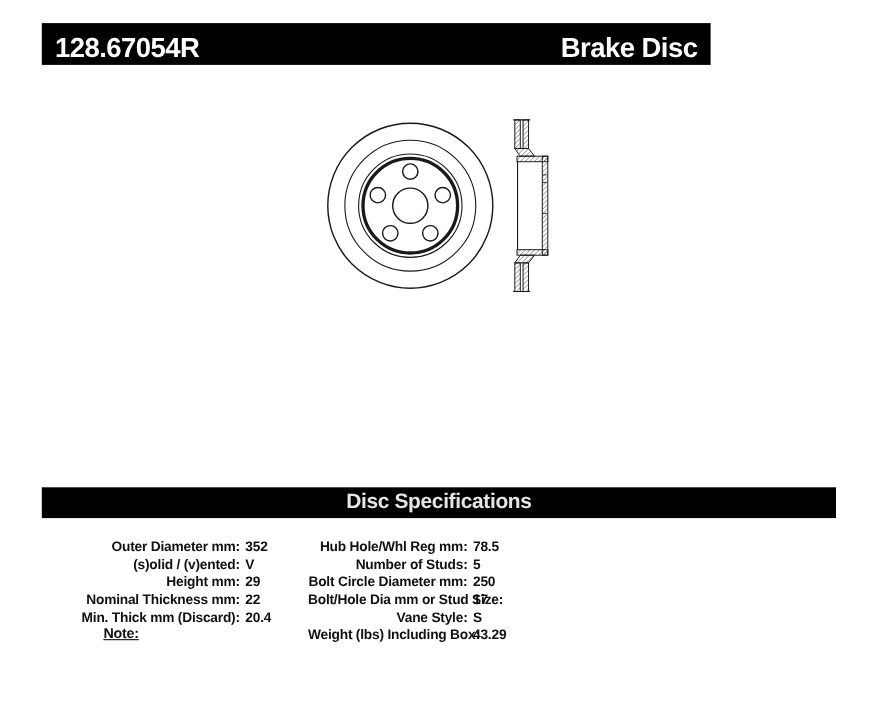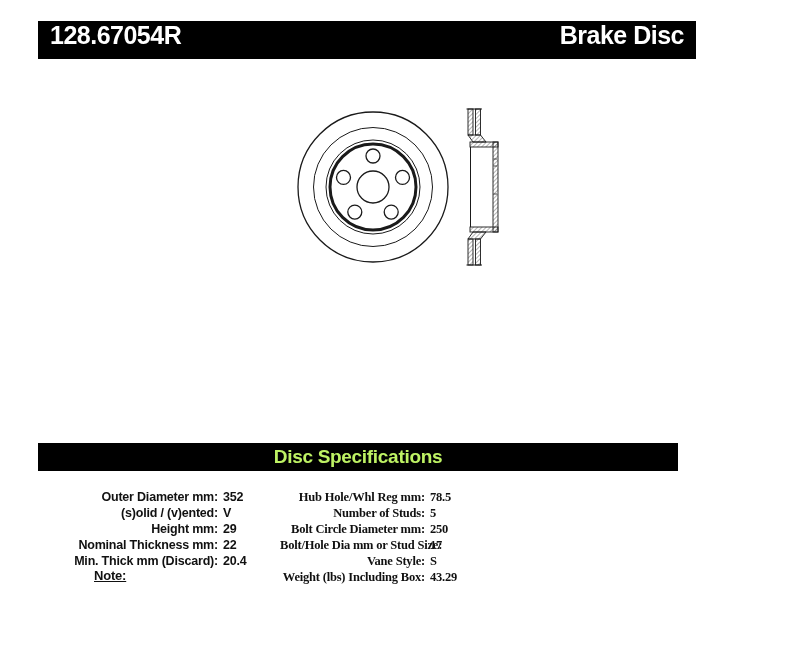--- a/index.html
+++ b/index.html
@@ -1,39 +1,39 @@
 <!DOCTYPE html>
 <html><head>
 <meta charset="utf-8">
 <style>
   * { margin: 0; padding: 0; box-sizing: border-box; }
   html, body { width: 800px; height: 655px; background: #ffffff; overflow: hidden; }
   body { font-family: "Liberation Sans", sans-serif; font-weight: bold; color: #111111; }
   .page { position: relative; width: 800px; height: 655px; background: #ffffff; }
 
   .title-bar {
-    position: absolute; left: 38px; top: 21px; width: 658px; height: 38px;
+    position: absolute; left: 38px; top: 21px; width: 608px; height: 38px;
     background: #000000; color: #ffffff;
-    display: flex; justify-content: space-between; align-items: flex-start;
+    display: flex; justify-content: space-between; align-items: flex-end;
     padding: 0 12px; font-size: 25px; letter-spacing: -0.5px; gap: 44px;
   }
 
   .drawing { position: absolute; }
   #front-view { left: 280px; top: 90px; }
   #side-view  { left: 450px; top: 93px; }
 
   .spec-bar {
-    position: absolute; left: 38px; top: 443px; width: 640px; height: 28px;
-    background: #000000; color: #bef264; text-align: center;
+    position: absolute; left: 38px; top: 443px; width: 722px; height: 28px;
+    background: #000000; color: #e5e5e5; text-align: center;
     font-size: 19px; line-height: 28px; letter-spacing: -0.3px;
   }
 
   .spec-col { position: absolute; top: 475px; }
   #spec-col-1 { left: 38px; }
-  #spec-col-2 { left: 280px; font-family: Liberation Serif, serif; }
+  #spec-col-2 { left: 280px; }
   #spec-col-3 { left: 545px; }
 
   .spec-row { height: 16px; line-height: 16px; font-size: 12.5px; white-space: nowrap; letter-spacing: -0.2px; }
   .spec-label { display: inline-block; text-align: right; padding-right: 5px; }
   #spec-col-1 .spec-label { width: 185px; margin-top: 10px; }
   #spec-col-2 .spec-label { width: 150px; }
   #spec-col-3 .spec-label { width: 112px; }
   .spec-value { display: inline-block; text-align: left; margin-top: 14px; }
 
   .note-label { position: absolute; left: 94px; top: 568px; font-size: 13px; letter-spacing: -0.2px; text-decoration: underline; }

